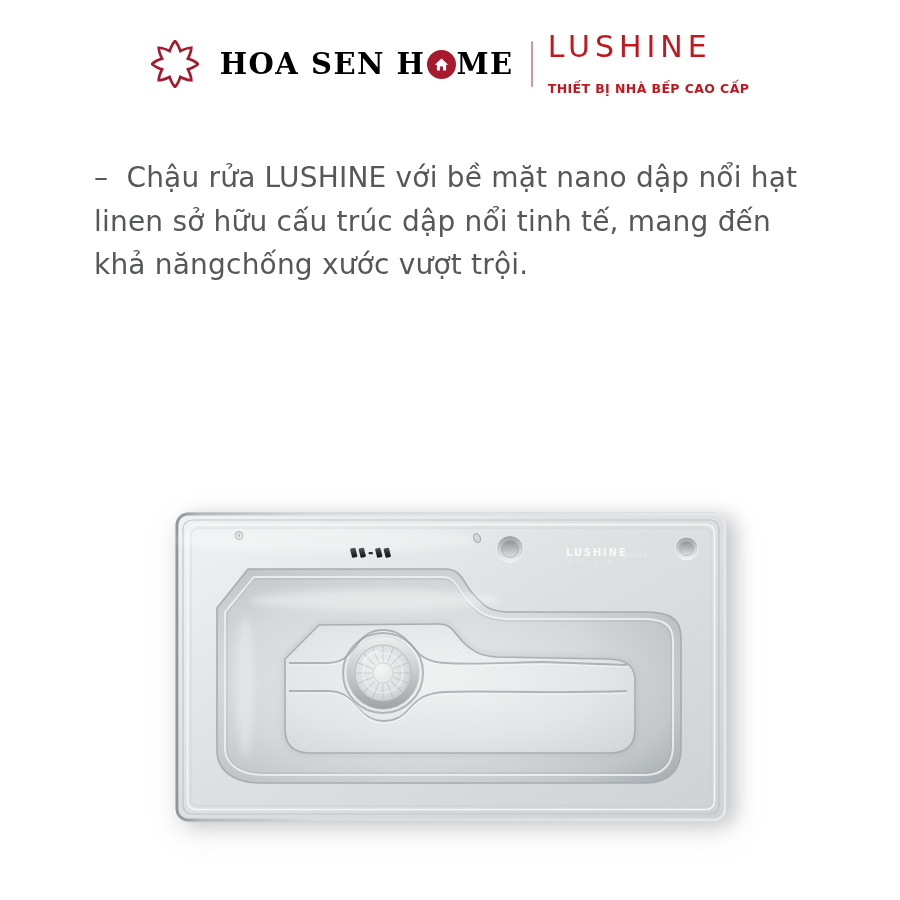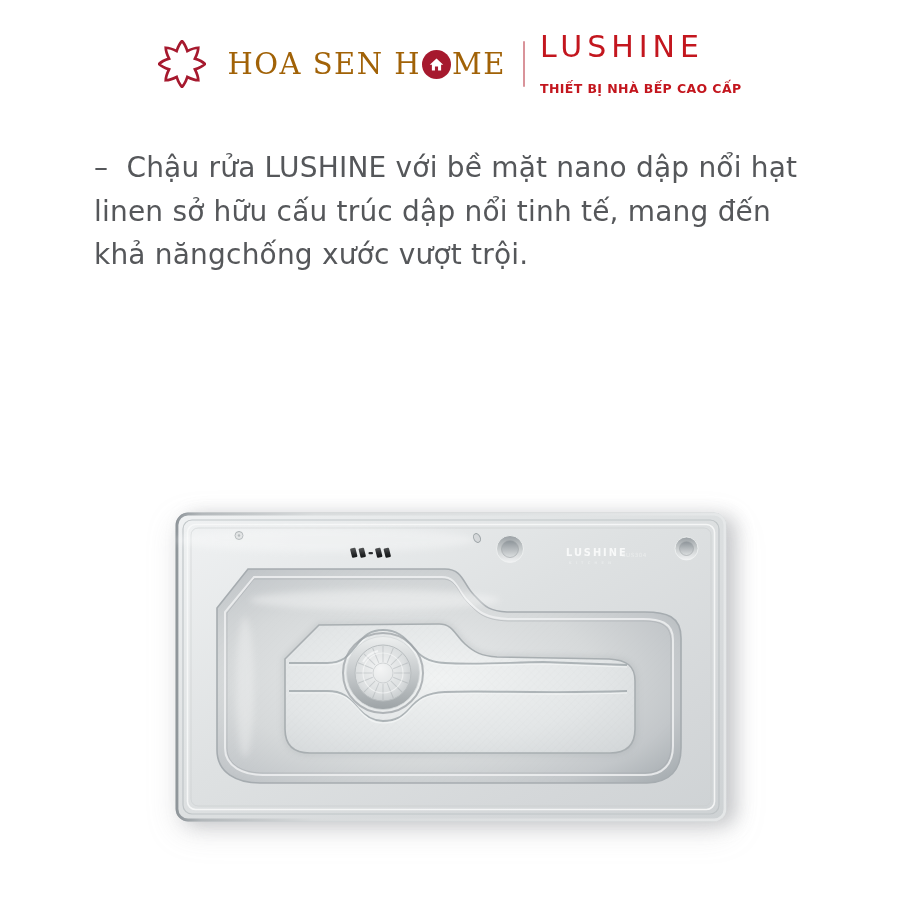--- a/index.html
+++ b/index.html
@@ -3,38 +3,38 @@
 <meta charset="utf-8">
 <style>
   html,body{margin:0;padding:0;background:#ffffff;}
   .page{position:relative;width:900px;height:900px;background:#ffffff;overflow:hidden;
         font-family:"DejaVu Sans",sans-serif;}
 
   
   .header{position:absolute;top:34px;left:0;right:0;height:60px;
           display:flex;justify-content:center;align-items:center;}
   .lotus{width:48px;height:48px;margin-right:9px;flex:0 0 auto;}
-  .wordmark{display:flex;align-items:center;color:#a16207;
+  .wordmark{display:flex;align-items:center;color:#000000;
             font-family:"DejaVu Serif","Liberation Serif",serif;
-            font-weight:400;font-size:29px;letter-spacing:1.5px;white-space:pre;margin-left:12px;}
+            font-weight:700;font-size:29px;letter-spacing:1.5px;white-space:pre;margin-left:12px;}
   .o-home{display:inline-flex;align-items:center;justify-content:center;
           width:29px;height:29px;border-radius:50%;background:#A6192E;margin:0 1px;}
   .o-home svg{width:17px;height:17px;display:block;}
   .hdr-divider{width:2px;height:46px;background:#d9939a;border-radius:1px;
                margin:0 15px 0 17px;flex:0 0 auto;}
   .lushine-block{display:flex;flex-direction:column;align-items:flex-start;}
   .lushine-name{color:#C3161E;font-size:30px;line-height:30px;letter-spacing:5px;
                 font-weight:400;white-space:nowrap;}
   .lushine-tagline{color:#C3161E;font-size:12.5px;line-height:14px;font-weight:700;
                    letter-spacing:0.4px;margin-top:20px;white-space:nowrap;}
 
   
   .desc{position:absolute;left:94px;top:146px;width:800px;color:#55575a;
         font-size:28px;line-height:43.5px;letter-spacing:0.2px;}
-  .desc p{margin:0 0 17px 0;white-space:pre-wrap;}
+  .desc p{margin:10px 0 17px 0;white-space:pre-wrap;}
 
   
   .sink-wrap{position:absolute;left:175px;top:512px;width:552px;height:310px;margin:0;
              filter:drop-shadow(10px 3px 9px rgba(125,130,135,0.35))
                     drop-shadow(0 9px 14px rgba(125,130,135,0.18));}
   .sink-wrap svg{display:block;}
   .stamp{font-family:"DejaVu Sans",sans-serif;}
 </style>
 </head>
 <body>

